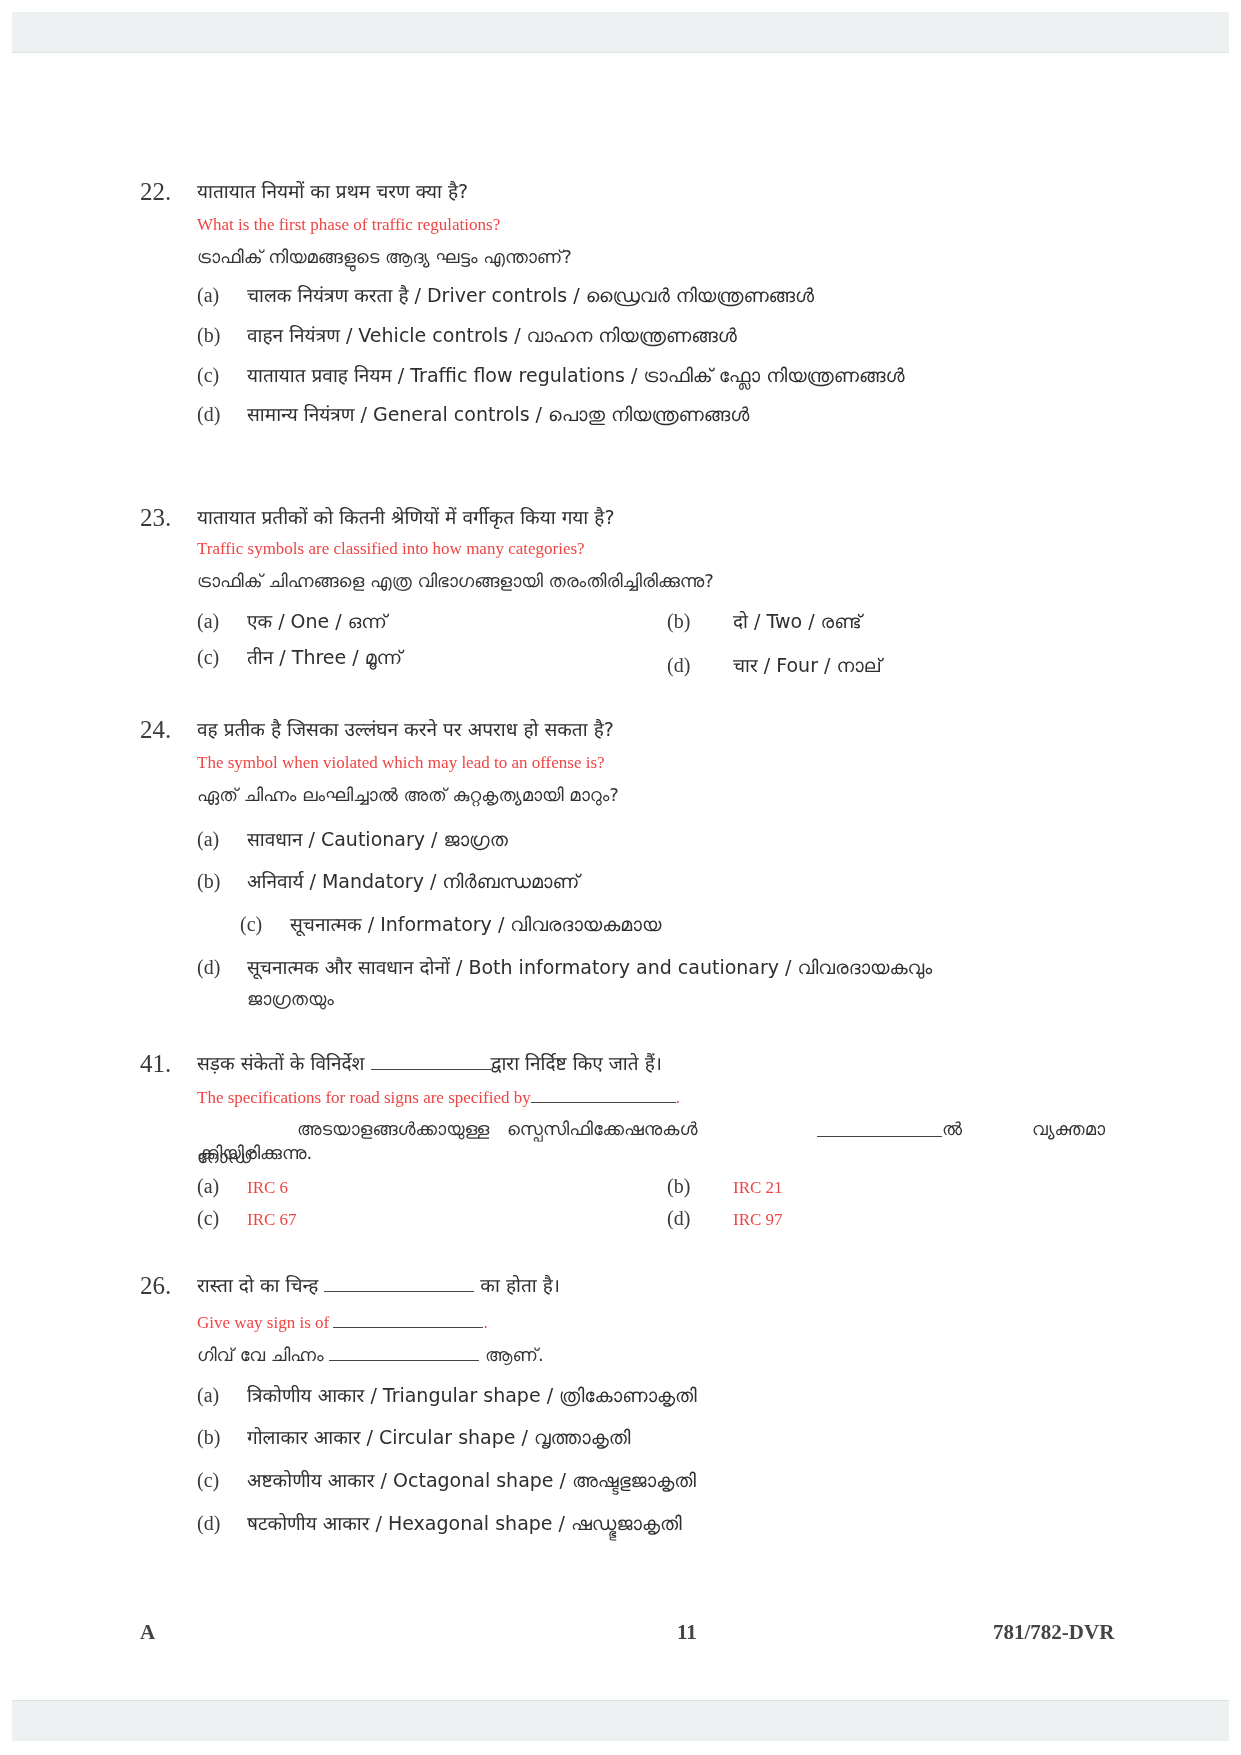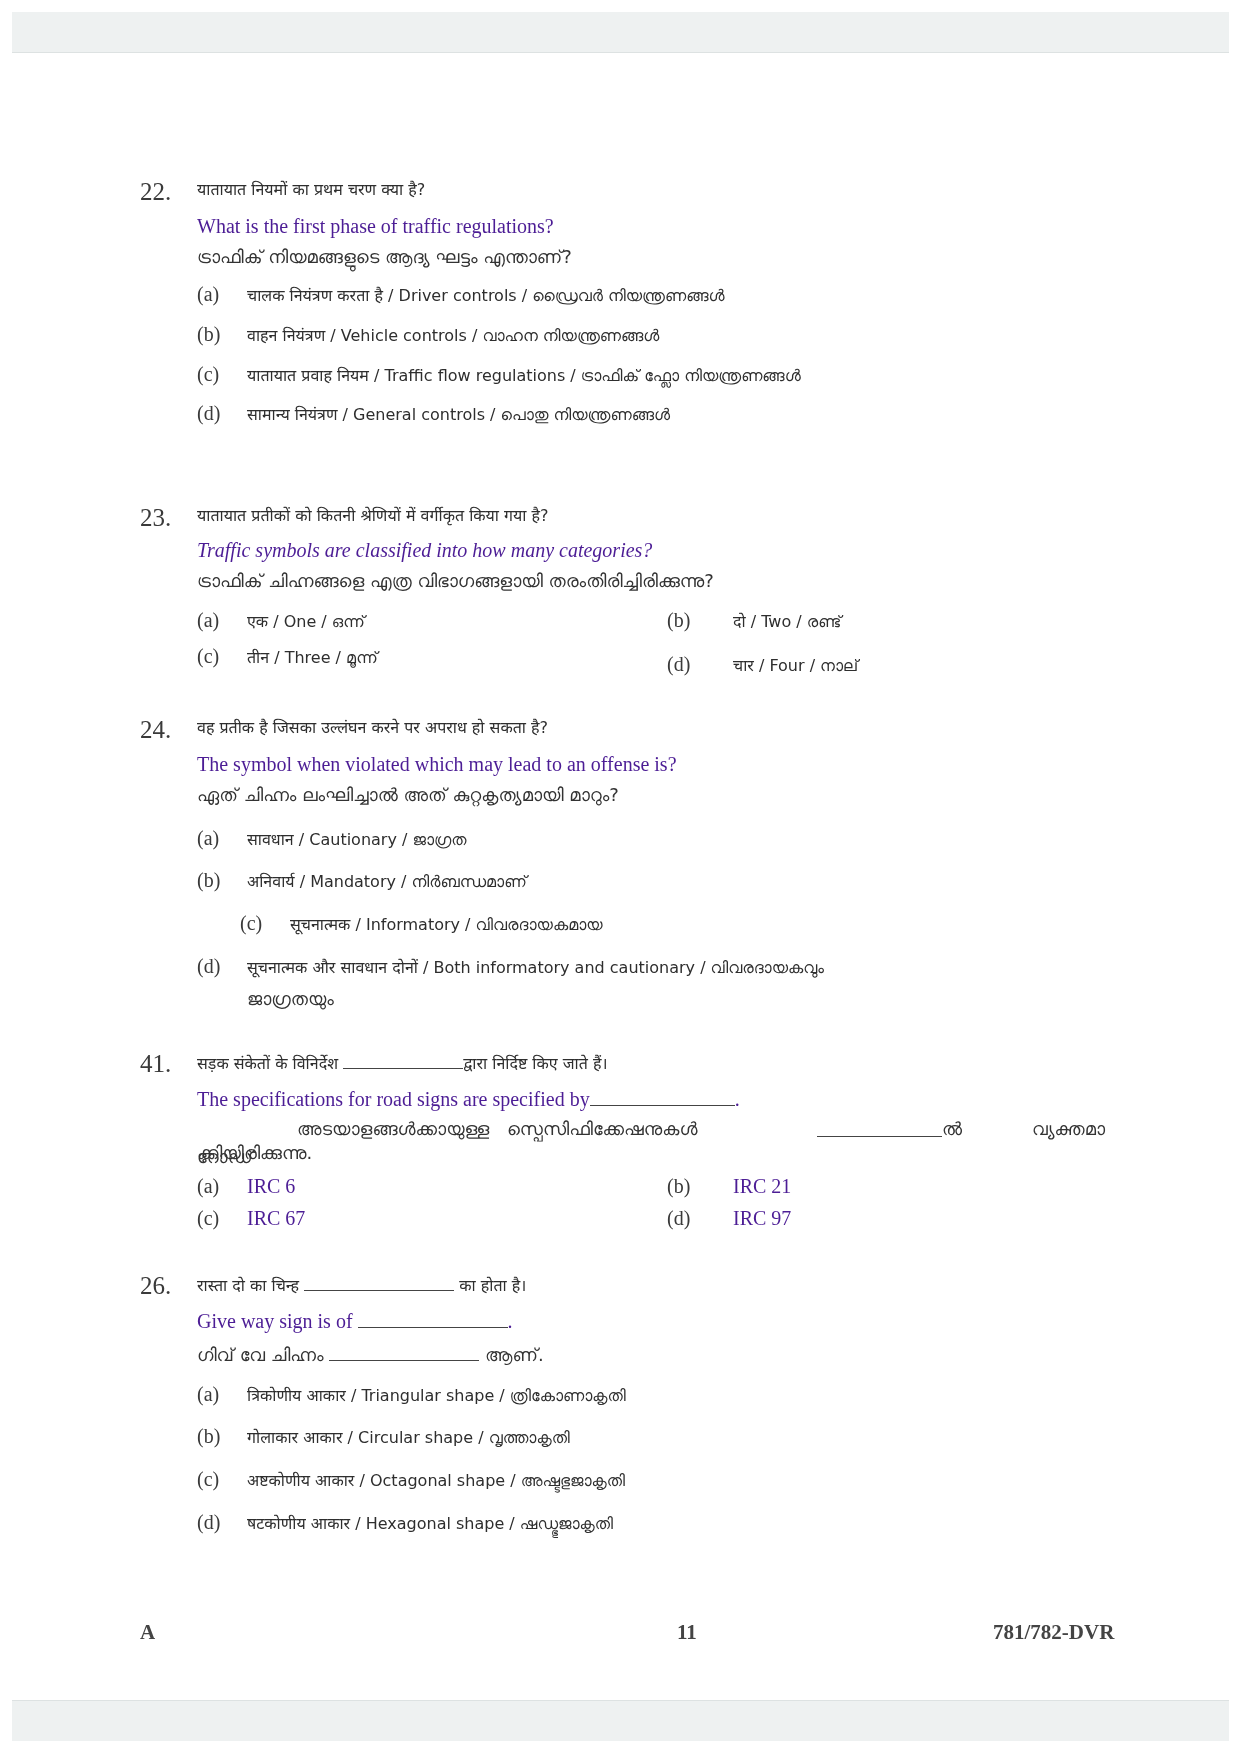--- a/index.html
+++ b/index.html
@@ -9,22 +9,22 @@
     }
     .scan-band {
       position: absolute; left: 12px; right: 12px; background: #eef1f1;
       border-bottom: 1px solid #dde2e2;
     }
     .scan-band.top { top: 12px; height: 40px; }
     .scan-band.bottom { top: 1700px; height: 40px; border-top: 1px solid #dde2e2; border-bottom: none; }
     .q { position: absolute; left: 140px; width: 980px; }
     .qnum { position: absolute; left: 0; top: 0; font-size: 25px; font-family: "Liberation Serif", serif; }
     .line { position: absolute; left: 57px; white-space: nowrap; font-size: 20px; }
-    .hi { font-family: "DejaVu Sans", sans-serif; font-size: 16px; color: #2e2e2e; }
-    .en { font-family: "Liberation Serif", serif; font-size: 20px; color: #4c1d95; }
+    .hi { font-family: "DejaVu Sans", sans-serif; font-size: 19px; color: #2e2e2e; }
+    .en { font-family: "Liberation Serif", serif; font-size: 17px; color: #ef4444; }
     .ml { font-family: "DejaVu Sans", sans-serif; font-size: 18px; color: #333; }
     .opt { position: absolute; white-space: nowrap; font-size: 20px; }
     .opt .lbl { display: inline-block; width: 50px; font-family: "Liberation Serif", serif; font-size: 20px; }
     .blank { display: inline-block; border-bottom: 1px solid #444; height: 18px; vertical-align: baseline; }
     .footer { position: absolute; top: 1620px; font-family: "Liberation Serif", serif; font-weight: bold; font-size: 21px; color: #444; }
   </style>
 </head>
 <body>
 
 <div class="scan-band top"></div>
@@ -36,21 +36,21 @@
   <span class="line ml" style="top:68px;">ട്രാഫിക് നിയമങ്ങളുടെ ആദ്യ ഘട്ടം എന്താണ്?</span>
   <div class="opt" style="left:57px; top:104px;"><span class="lbl">(a)</span><span class="hi">चालक नियंत्रण करता है / Driver controls /  ഡ്രൈവർ നിയന്ത്രണങ്ങൾ</span></div>
   <div class="opt" style="left:57px; top:144px;"><span class="lbl">(b)</span><span class="hi">वाहन नियंत्रण / Vehicle controls  / വാഹന നിയന്ത്രണങ്ങൾ</span></div>
   <div class="opt" style="left:57px; top:184px;"><span class="lbl">(c)</span><span class="hi">यातायात प्रवाह नियम / Traffic flow regulations  / ട്രാഫിക് ഫ്ലോ നിയന്ത്രണങ്ങൾ</span></div>
   <div class="opt" style="left:57px; top:223px;"><span class="lbl">(d)</span><span class="hi">सामान्य नियंत्रण / General controls  / പൊതു നിയന്ത്രണങ്ങൾ</span></div>
 </div>
 
 <div class="q" style="top:504px;">
   <span class="qnum">23.</span>
   <span class="line hi" style="top:0;">यातायात प्रतीकों को कितनी श्रेणियों में वर्गीकृत किया गया है?</span>
-  <span class="line en" style="top:35px;font-style:italic;">Traffic symbols are classified into how many categories?</span>
+  <span class="line en" style="top:35px;">Traffic symbols are classified into how many categories?</span>
   <span class="line ml" style="top:66px;">ട്രാഫിക് ചിഹ്നങ്ങളെ എത്ര വിഭാഗങ്ങളായി തരംതിരിച്ചിരിക്കുന്നു?</span>
   <div class="opt" style="left:57px; top:104px;"><span class="lbl">(a)</span><span class="hi">एक / One  /  ഒന്ന്</span></div>
   <div class="opt" style="left:527px; top:104px;"><span class="lbl" style="width:66px;">(b)</span><span class="hi">दो / Two  /  രണ്ട്</span></div>
   <div class="opt" style="left:57px; top:140px;"><span class="lbl">(c)</span><span class="hi">तीन / Three  /  മൂന്ന്</span></div>
   <div class="opt" style="left:527px; top:148px;"><span class="lbl" style="width:66px;">(d)</span><span class="hi">चार / Four  /  നാല്</span></div>
 </div>
 
 <div class="q" style="top:716px;">
   <span class="qnum">24.</span>
   <span class="line hi" style="top:0;">वह प्रतीक है जिसका उल्लंघन करने पर अपराध हो सकता है?</span>

